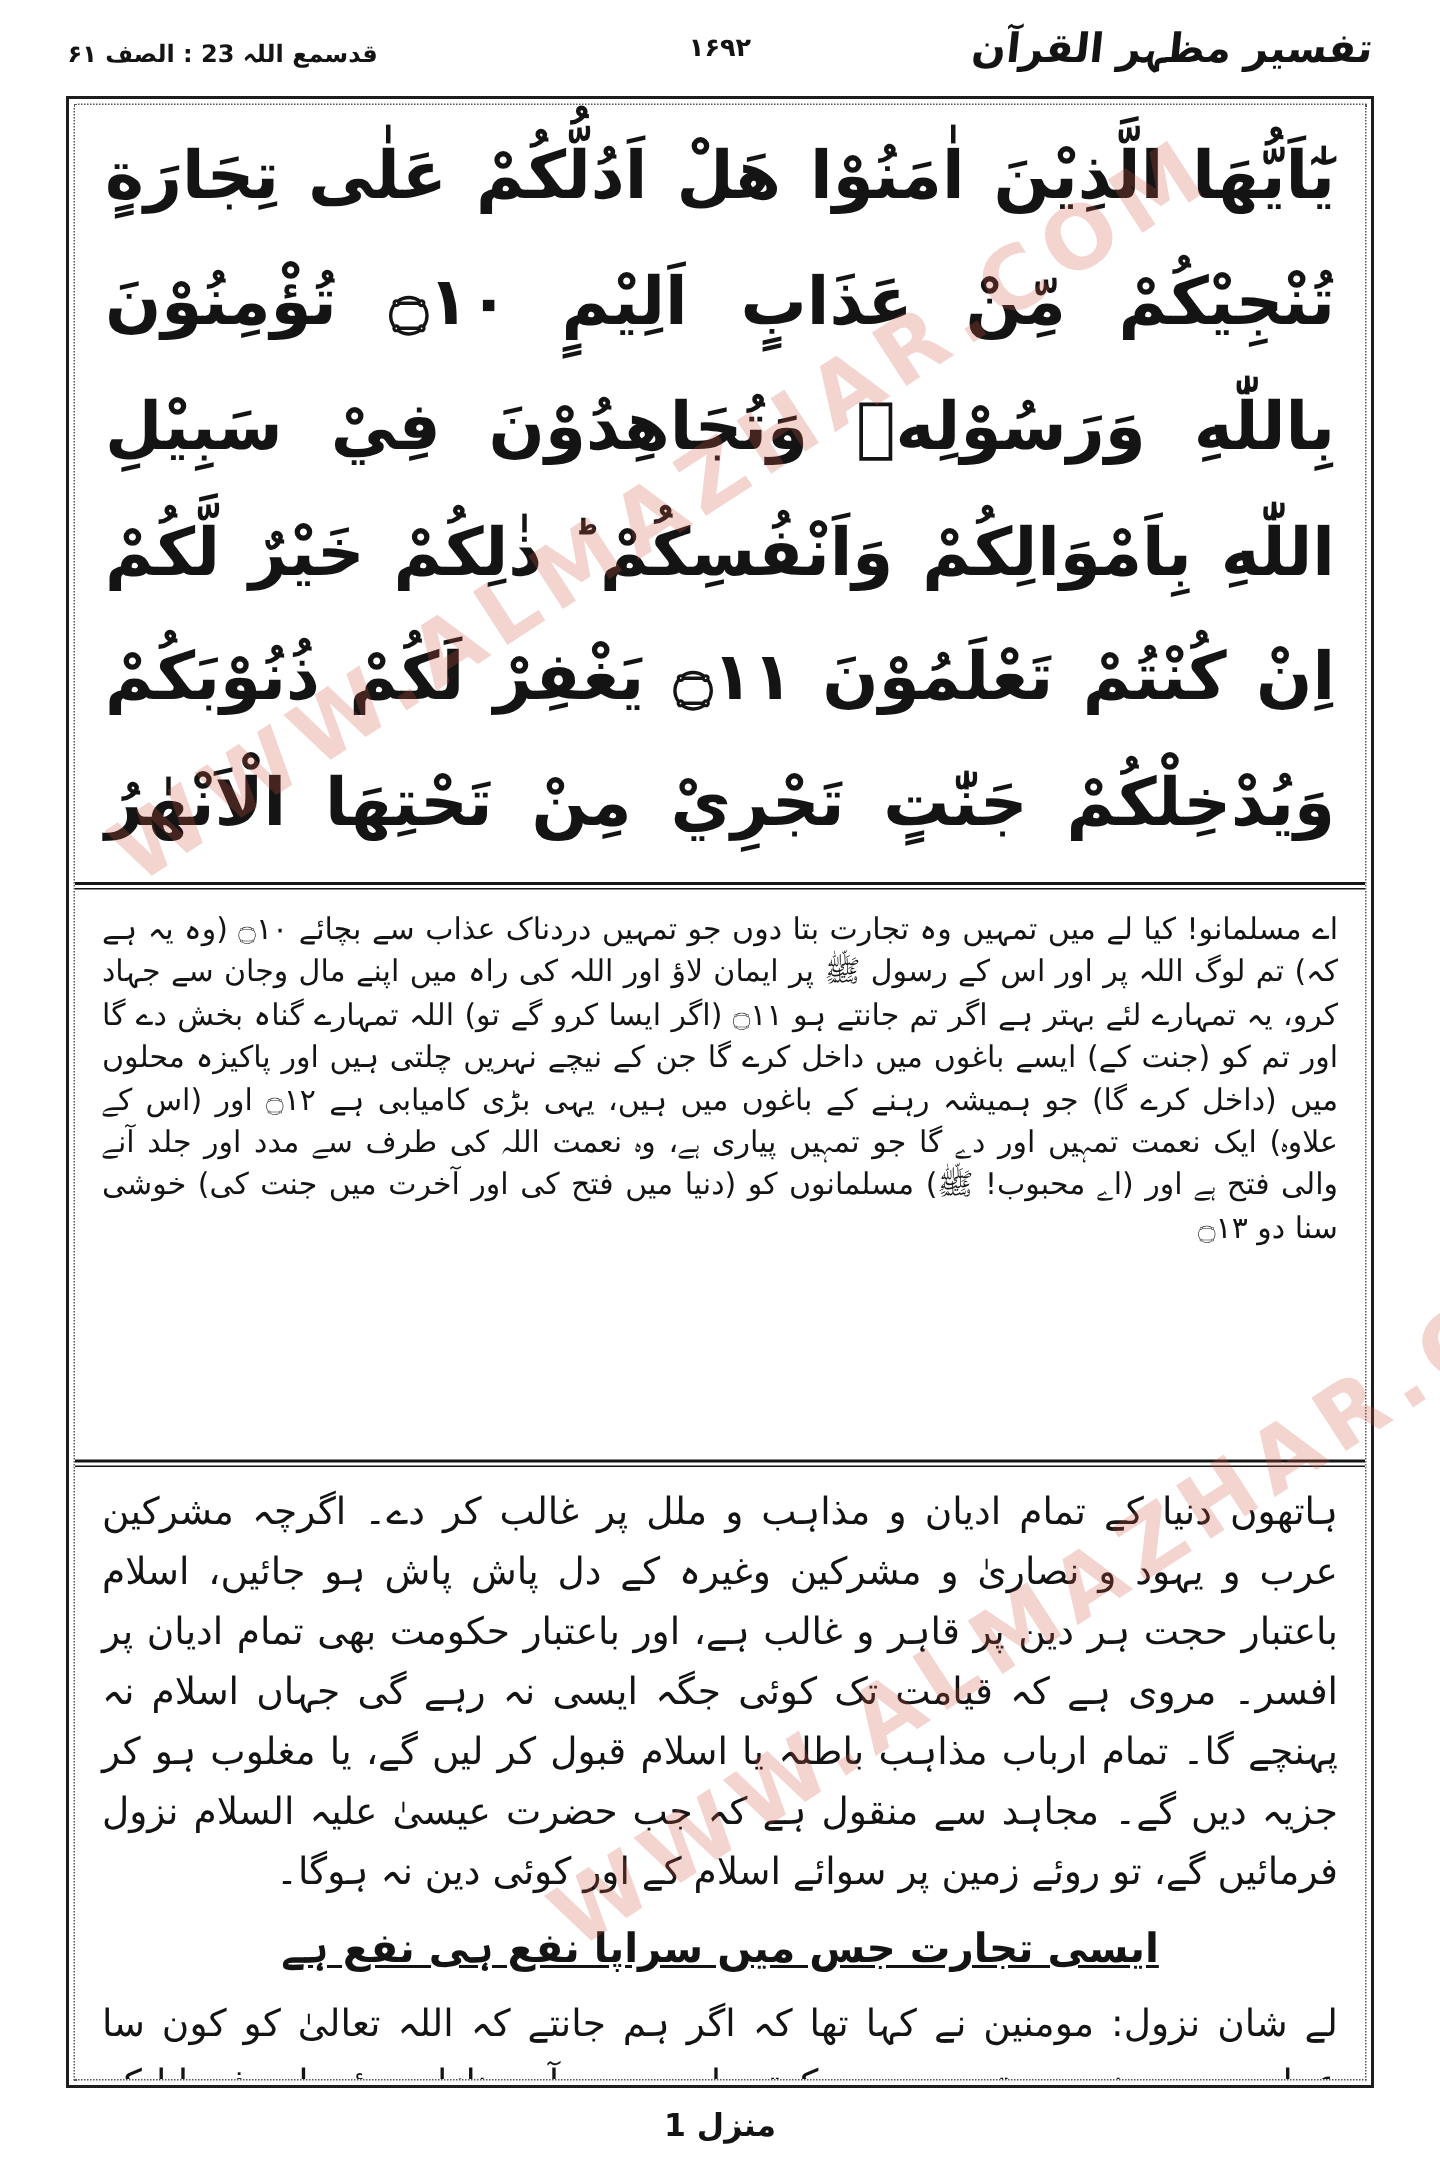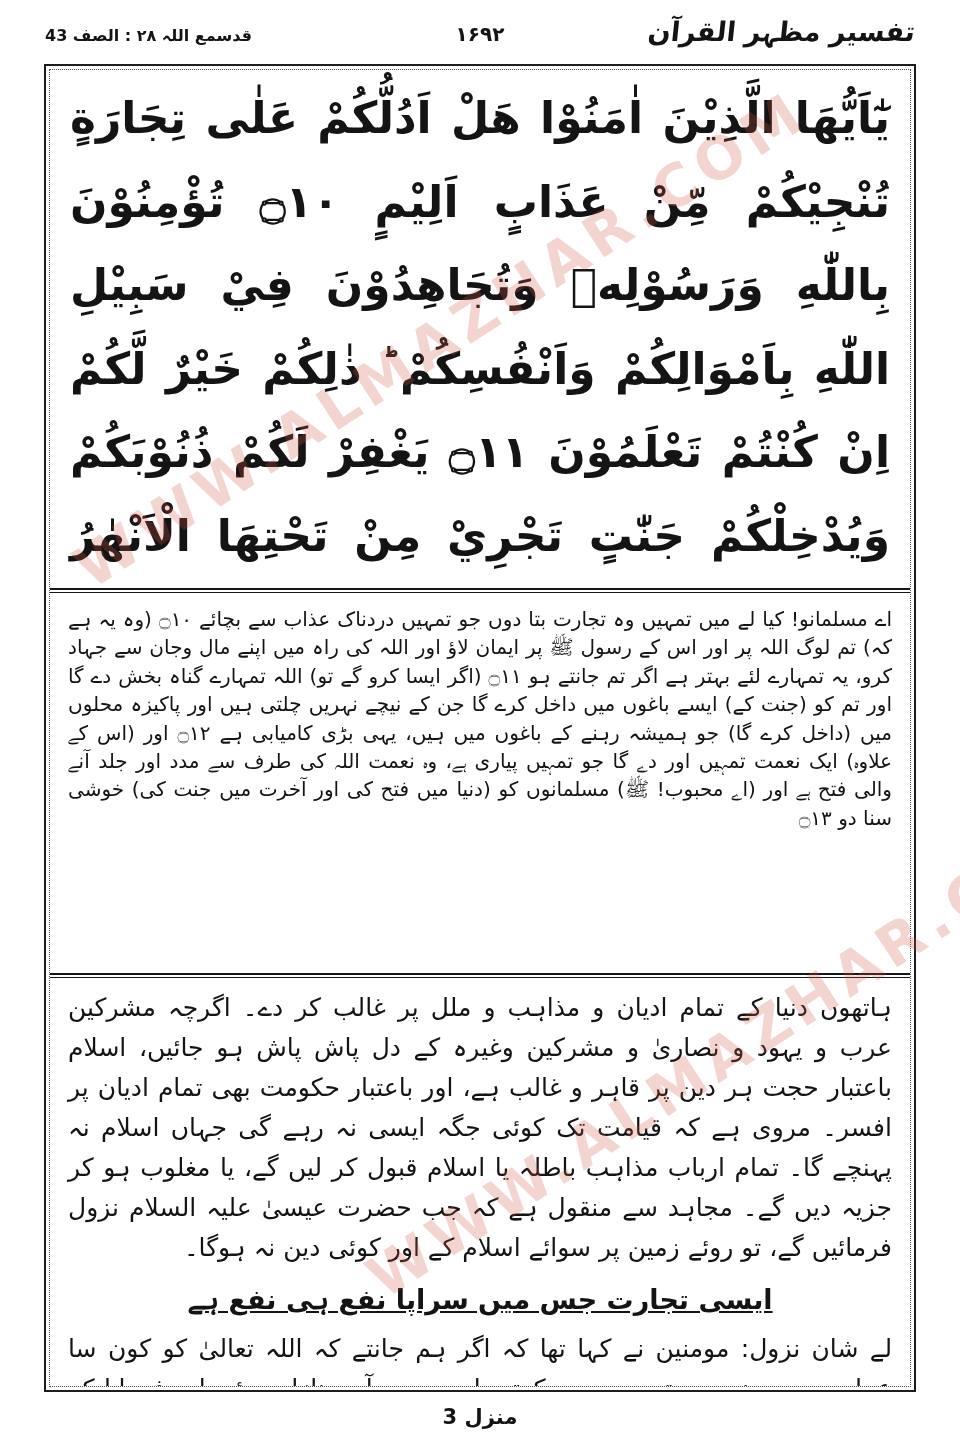--- a/index.html
+++ b/index.html
@@ -15,21 +15,21 @@
 
   
   .header { position: absolute; top: 14px; left: 45px; right: 45px; height: 46px; direction: rtl; }
   .h-title {
     position: absolute; right: 0; top: 2px;
     font-size: 27px; font-weight: 700;
     transform: skewX(-6deg);
   }
   .h-page-number {
     position: absolute; left: 50%; top: 8px; transform: translateX(-50%);
-    font-size: 20px; font-weight: 700; letter-spacing: 1px;
+    font-size: 17px; font-weight: 700; letter-spacing: 1px;
   }
   .h-ref {
     position: absolute; left: 0; top: 12px;
     font-size: 16px; font-weight: 700;
   }
 
   
   .frame-outer {
     position: absolute; top: 64px; left: 44px; width: 872px; height: 1328px;
     border: 2px solid #1d1d1d;
@@ -105,21 +105,21 @@
   .w2 { left: 355px; top: 1255px; }
 </style>
 </head>
 <body>
 
 <div class="page">
 
   <div class="header">
     <span class="h-title">تفسیر مظہر القرآن</span>
     <span class="h-page-number">۱۶۹۲</span>
-    <span class="h-ref">قدسمع اللہ ۲۸ : الصف 43</span>
+    <span class="h-ref">قدسمع اللہ 23 : الصف ۶۱</span>
   </div>
 
   <div class="frame-outer">
     <div class="frame-inner">
 
       <section class="quran">يٰٓاَيُّهَا الَّذِيْنَ اٰمَنُوْا هَلْ اَدُلُّكُمْ عَلٰى تِجَارَةٍ تُنْجِيْكُمْ مِّنْ عَذَابٍ اَلِيْمٍ ۝۱۰ تُؤْمِنُوْنَ بِاللّٰهِ وَرَسُوْلِهٖ وَتُجَاهِدُوْنَ فِيْ سَبِيْلِ اللّٰهِ بِاَمْوَالِكُمْ وَاَنْفُسِكُمْ ؕ ذٰلِكُمْ خَيْرٌ لَّكُمْ اِنْ كُنْتُمْ تَعْلَمُوْنَ ۝۱۱ يَغْفِرْ لَكُمْ ذُنُوْبَكُمْ وَيُدْخِلْكُمْ جَنّٰتٍ تَجْرِيْ مِنْ تَحْتِهَا الْاَنْهٰرُ وَمَسٰكِنَ طَيِّبَةً فِيْ جَنّٰتِ عَدْنٍ ؕ ذٰلِكَ الْفَوْزُ الْعَظِيْمُ ۝۱۲ وَاُخْرٰى تُحِبُّوْنَهَا ۚ نَصْرٌ مِّنَ اللّٰهِ وَفَتْحٌ قَرِيْبٌ ؕ وَبَشِّرِ الْمُؤْمِنِيْنَ ۝۱۳</section>
 
       <div class="sep"></div>
 
       <section class="translation">اے مسلمانو! کیا لے میں تمہیں وہ تجارت بتا دوں جو تمہیں دردناک عذاب سے بچائے ۝۱۰ (وہ یہ ہے کہ) تم لوگ اللہ پر اور اس کے رسول ﷺ پر ایمان لاؤ اور اللہ کی راہ میں اپنے مال وجان سے جہاد کرو، یہ تمہارے لئے بہتر ہے اگر تم جانتے ہو ۝۱۱ (اگر ایسا کرو گے تو) اللہ تمہارے گناہ بخش دے گا اور تم کو (جنت کے) ایسے باغوں میں داخل کرے گا جن کے نیچے نہریں چلتی ہیں اور پاکیزہ محلوں میں (داخل کرے گا) جو ہمیشہ رہنے کے باغوں میں ہیں، یہی بڑی کامیابی ہے ۝۱۲ اور (اس کے علاوہ) ایک نعمت تمہیں اور دے گا جو تمہیں پیاری ہے، وہ نعمت اللہ کی طرف سے مدد اور جلد آنے والی فتح ہے اور (اے محبوب! ﷺ) مسلمانوں کو (دنیا میں فتح کی اور آخرت میں جنت کی) خوشی سنا دو ۝۱۳</section>
@@ -128,18 +128,18 @@
 
       <section class="commentary">
         <p>ہاتھوں دنیا کے تمام ادیان و مذاہب و ملل پر غالب کر دے۔ اگرچہ مشرکین عرب و یہود و نصاریٰ و مشرکین وغیرہ کے دل پاش پاش ہو جائیں، اسلام باعتبار حجت ہر دین پر قاہر و غالب ہے، اور باعتبار حکومت بھی تمام ادیان پر افسر۔ مروی ہے کہ قیامت تک کوئی جگہ ایسی نہ رہے گی جہاں اسلام نہ پہنچے گا۔ تمام ارباب مذاہب باطلہ یا اسلام قبول کر لیں گے، یا مغلوب ہو کر جزیہ دیں گے۔ مجاہد سے منقول ہے کہ جب حضرت عیسیٰ علیہ السلام نزول فرمائیں گے، تو روئے زمین پر سوائے اسلام کے اور کوئی دین نہ ہوگا۔</p>
         <div class="section-heading">ایسی تجارت جس میں سراپا نفع ہی نفع ہے</div>
         <p>لے شان نزول: مومنین نے کہا تھا کہ اگر ہم جانتے کہ اللہ تعالیٰ کو کون سا عمل بہت پسند ہے، تو ہم وہی کرتے، اس پر یہ آیت نازل ہوئی اور فرمایا کہ ''اے مسلمانو! اگر تم کو نیک کام کے اجر کمانے کا شوق ہے، تو تم کو اس کمائی کے لئے ایسی</p>
       </section>
 
     </div>
   </div>
 
-  <div class="footer">منزل 3</div>
+  <div class="footer">منزل 1</div>
 
   <div class="watermark w1">WWW.ALMAZHAR.COM</div>
   <div class="watermark w2">WWW.ALMAZHAR.COM</div>
 
 </div>
 
 </body></html>

